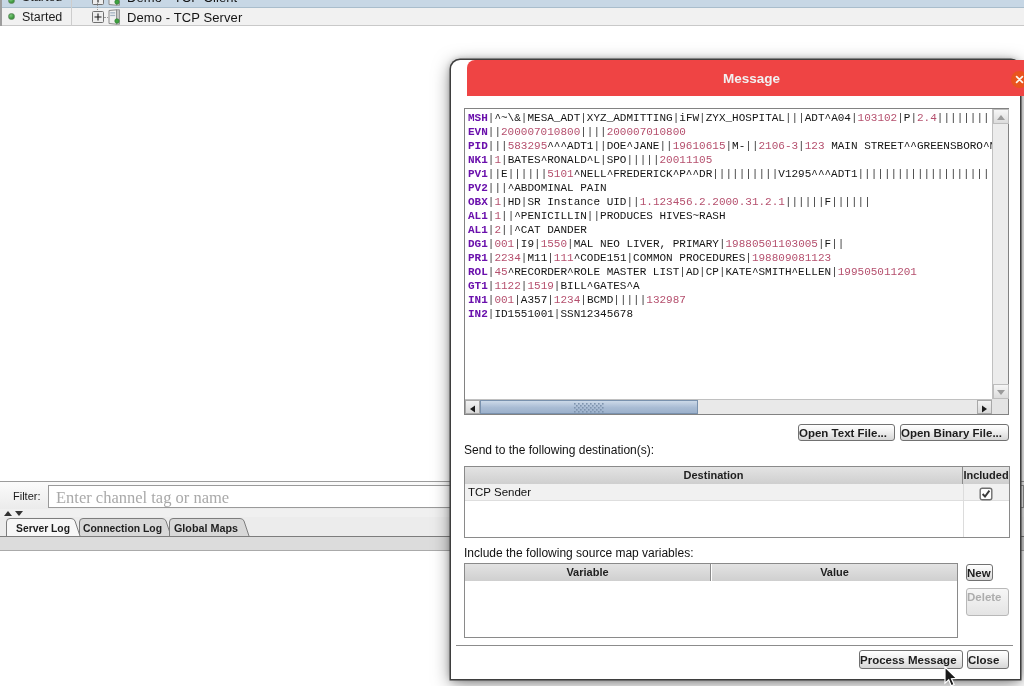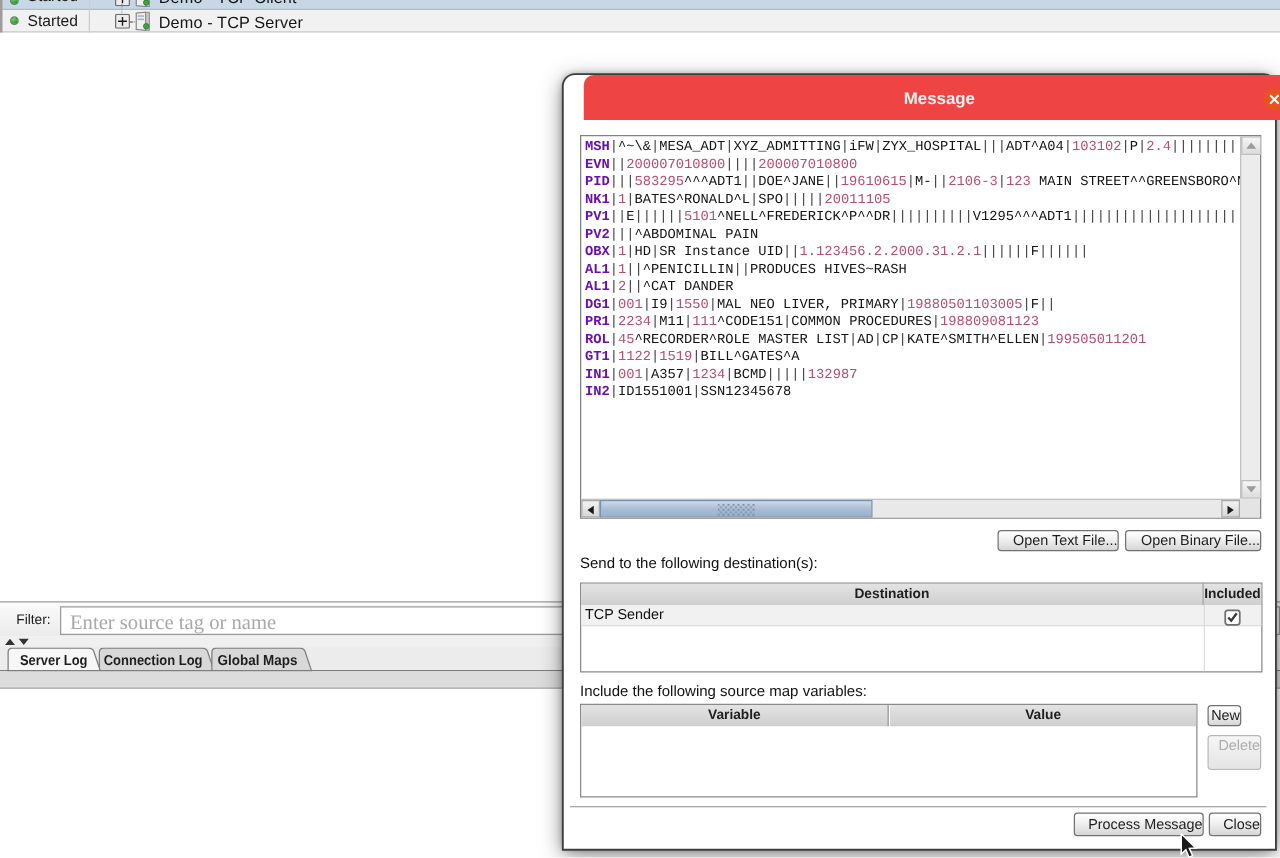--- a/index.html
+++ b/index.html
@@ -1,19 +1,19 @@
 <!DOCTYPE html>
 <html><head><meta charset="utf-8"><title>Mirth</title><style>
 *{margin:0;padding:0;box-sizing:border-box}
 html,body{width:1024px;height:686px;overflow:hidden;background:#fff;font-family:"Liberation Sans",sans-serif;position:relative}
 .a{position:absolute}
 .row-txt{font-size:12.5px;color:#1c1c1c}
 .chname{font-size:13px;font-weight:normal;color:#151515;letter-spacing:.1px}
 .dot{width:7px;height:7px;border-radius:50%;background:radial-gradient(circle at 35% 30%,#7cc87c,#3f9b3f 60%,#2b7a2b);border:1px solid #5a8a5a}
-.btn{background:linear-gradient(#ffffff 0%,#f2f2f2 40%,#d6d6d6 100%);border:1px solid #717171;border-radius:3px;font-size:11.5px;font-weight:400;color:#1d1d1d;text-align:right;white-space:nowrap;overflow:hidden}
+.btn{background:linear-gradient(#ffffff 0%,#f2f2f2 40%,#d6d6d6 100%);border:1px solid #717171;border-radius:3px;font-size:11.5px;font-weight:700;color:#1d1d1d;text-align:left;white-space:nowrap;overflow:hidden}
 .btn.dis{color:#adadad;border-color:#b8b8b8;background:linear-gradient(#f6f6f6,#e4e4e4)}
 .th{background:linear-gradient(#e3e3e3,#cfcfcf);font-size:11px;font-weight:600;color:#1e1e1e;text-align:center;white-space:nowrap}
 pre.msg{font-family:"Liberation Mono",monospace;font-size:11px;line-height:14px;color:#141414;letter-spacing:0}
 pre.msg b.s{color:#6a10ac;font-weight:bold;font-style:normal}
 pre.msg i.n{color:#b5506e;font-style:normal}
 pre.msg i.p{color:#3d3d3d;font-style:normal}
 .lbl{font-size:12px;color:#111}
 </style></head><body>
 
 <div class="a" style="left:0;top:0;width:1024px;height:8px;background:#c7d7e5;overflow:hidden;border-bottom:1px solid #a9bdcc">
@@ -53,21 +53,21 @@
     <circle cx="10" cy="12" r="2.2" fill="#3fa33f" stroke="#2e7d32" stroke-width="0.7"></circle>
   </svg>
   <div class="a chname" style="left:127px;top:2px">Demo - TCP Server</div>
 </div>
 <div class="a" style="left:71px;top:0;height:26px;border-left:1px solid #cdcdcd"></div>
 <div class="a" style="left:0;top:0;width:2px;height:26px;background:#9d9d9d"></div>
 
 <div class="a" style="left:0;top:481px;width:1024px;height:28px;background:linear-gradient(#fbfbfb,#ebebeb);border-top:1px solid #9c9c9c"></div>
 <div class="a" style="left:13px;top:490px;font-size:11px;font-weight:400;color:#1a1a1a">Filter:</div>
 <div class="a" style="left:48px;top:485px;width:976px;height:23px;background:#fff;border:1px solid #9a9a9a"></div>
-<div class="a" style="left:56px;top:488px;font-family:'Liberation Serif',serif;font-size:16.5px;color:#a9a9a9">Enter source tag or name</div>
+<div class="a" style="left:56px;top:488px;font-family:'Liberation Serif',serif;font-size:16.5px;color:#a9a9a9">Enter channel tag or name</div>
 
 <div class="a" style="left:0;top:509px;width:1024px;height:8px;background:#f0f0f0"></div>
 <svg class="a" style="left:3px;top:510px" width="30" height="7" viewBox="0 0 30 7">
   <path d="M1 6 L5 1 L9 6 Z" fill="#333"></path>
   <path d="M12 1 L20 1 L16 6 Z" fill="#333"></path>
 </svg>
 <div class="a" style="left:0;top:517px;width:1024px;height:20px;background:#ececec"></div>
 <svg class="a" style="left:0;top:518px" width="460" height="20" viewBox="0 0 460 20">
   <path d="M79.5 19.5 L79.5 4 Q79.5 0.5 83 0.5 L162 0.5 Q165 0.5 166 3 L171.5 19.5 Z" fill="#d8d8d8" stroke="#7d7d7d" stroke-width="1"></path>
   <path d="M169.5 19.5 L169.5 4 Q169.5 0.5 173 0.5 L240 0.5 Q243 0.5 244 3 L249.5 19.5 Z" fill="#d8d8d8" stroke="#7d7d7d" stroke-width="1"></path>

